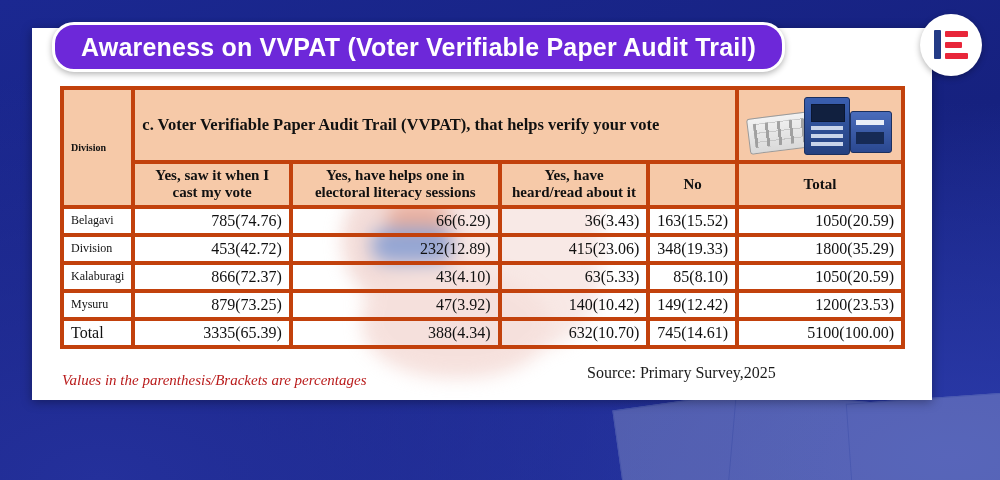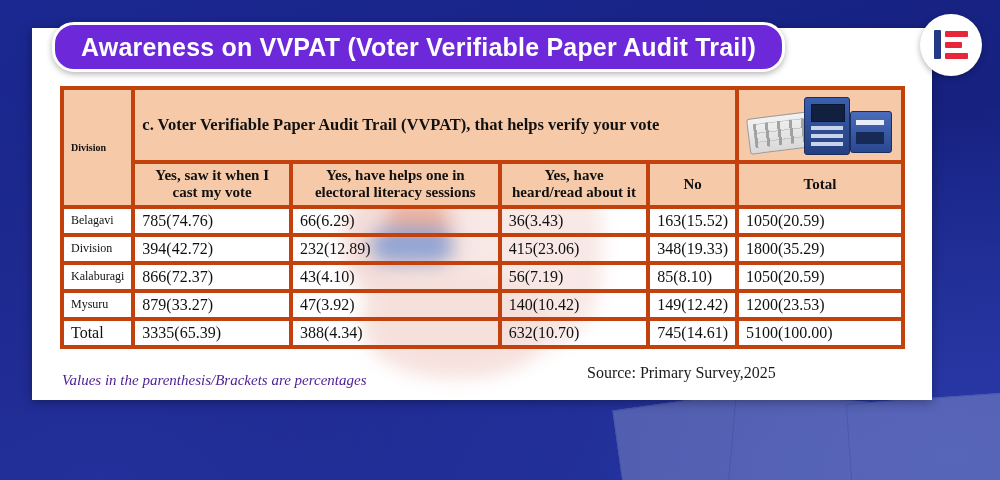--- a/index.html
+++ b/index.html
@@ -193,20 +193,21 @@
   .hdr-img {
     background: #f6c9a8;
     padding: 0;
   }
   td.rowlabel {
     text-align: left;
     font-size: 12px;
     padding-left: 7px;
   }
   td.num {
+    text-align: right;
     font-size: 16px;
     padding-right: 12px;
   }
   tr.total-row td { font-size: 16px; }
 
   
   .evm {
     position: relative;
     width: 148px;
     height: 62px;
@@ -257,21 +258,21 @@
     background: #162a55;
   }
 
   
   .footnote {
     position: absolute;
     left: 30px;
     top: 344px;
     font-style: italic;
     font-size: 15px;
-    color: #4c1d95;
+    color: #b91c1c;
     z-index: 5;
   }
   .source {
     position: absolute;
     left: 555px;
     top: 336px;
     font-size: 16px;
     color: #1b1b1b;
     z-index: 5;
   }
@@ -332,37 +333,37 @@
         <tr>
           <td class="rowlabel">Belagavi</td>
           <td class="num">785(74.76)</td>
           <td class="num">66(6.29)</td>
           <td class="num">36(3.43)</td>
           <td class="num">163(15.52)</td>
           <td class="num">1050(20.59)</td>
         </tr>
         <tr>
           <td class="rowlabel">Division</td>
-          <td class="num">394(42.72)</td>
+          <td class="num">453(42.72)</td>
           <td class="num">232(12.89)</td>
           <td class="num">415(23.06)</td>
           <td class="num">348(19.33)</td>
           <td class="num">1800(35.29)</td>
         </tr>
         <tr>
           <td class="rowlabel">Kalaburagi</td>
           <td class="num">866(72.37)</td>
           <td class="num">43(4.10)</td>
-          <td class="num">56(7.19)</td>
+          <td class="num">63(5.33)</td>
           <td class="num">85(8.10)</td>
           <td class="num">1050(20.59)</td>
         </tr>
         <tr>
           <td class="rowlabel">Mysuru</td>
-          <td class="num">879(33.27)</td>
+          <td class="num">879(73.25)</td>
           <td class="num">47(3.92)</td>
           <td class="num">140(10.42)</td>
           <td class="num">149(12.42)</td>
           <td class="num">1200(23.53)</td>
         </tr>
         <tr class="total-row">
           <td class="rowlabel">Total</td>
           <td class="num">3335(65.39)</td>
           <td class="num">388(4.34)</td>
           <td class="num">632(10.70)</td>

